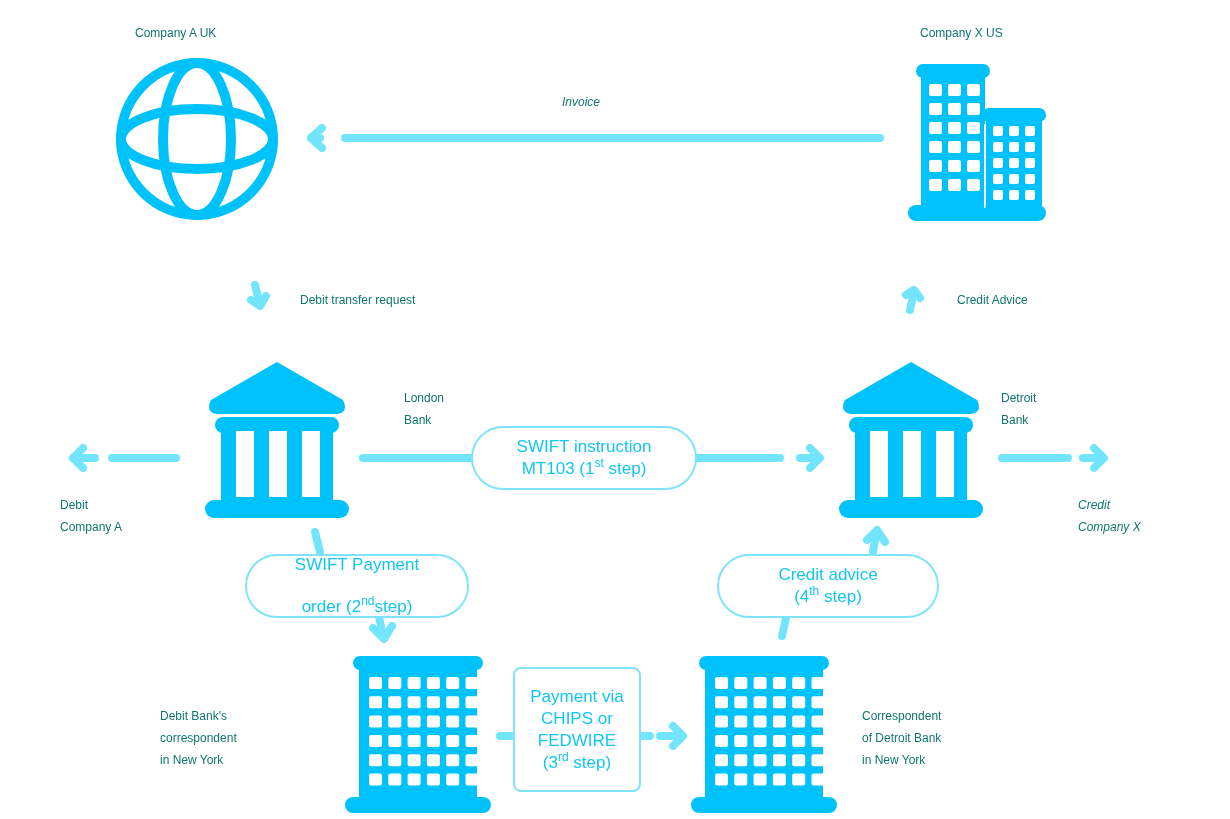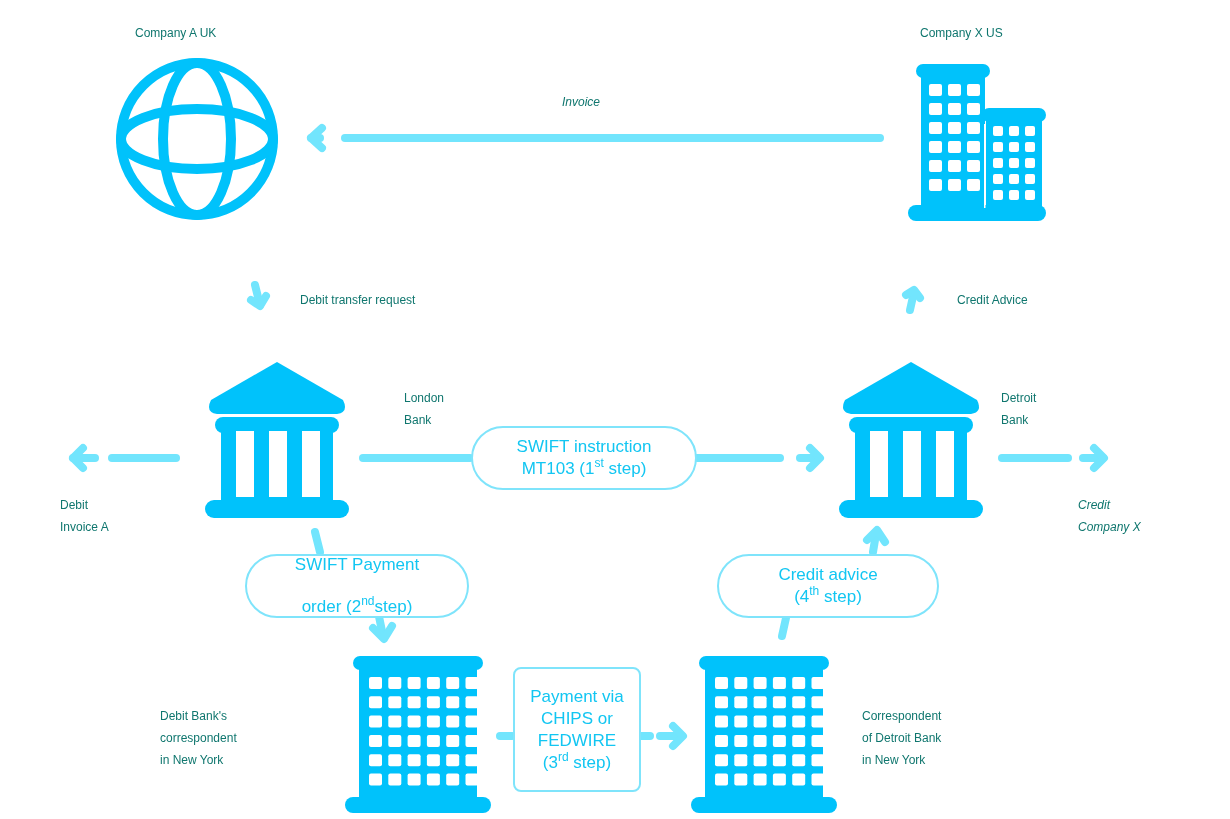--- a/index.html
+++ b/index.html
@@ -238,21 +238,21 @@
   <div>London</div>
   <div>Bank</div>
 </div>
 <div class="lbl" style="left:1001px;top:387px;">
   <div>Detroit</div>
   <div>Bank</div>
 </div>
 
 <div class="lbl r" style="left:60px;top:494px;width:117px;">
   <div>Debit</div>
-  <div>Invoice A</div>
+  <div>Company A</div>
 </div>
 <div class="lbl" style="left:1078px;top:494px;font-style:italic;">
   <div>Credit</div>
   <div>Company X</div>
 </div>
 
 <div class="lbl r" style="left:160px;top:705px;width:162px;">
   <div>Debit Bank's</div>
   <div>correspondent</div>
   <div>in New York</div>

